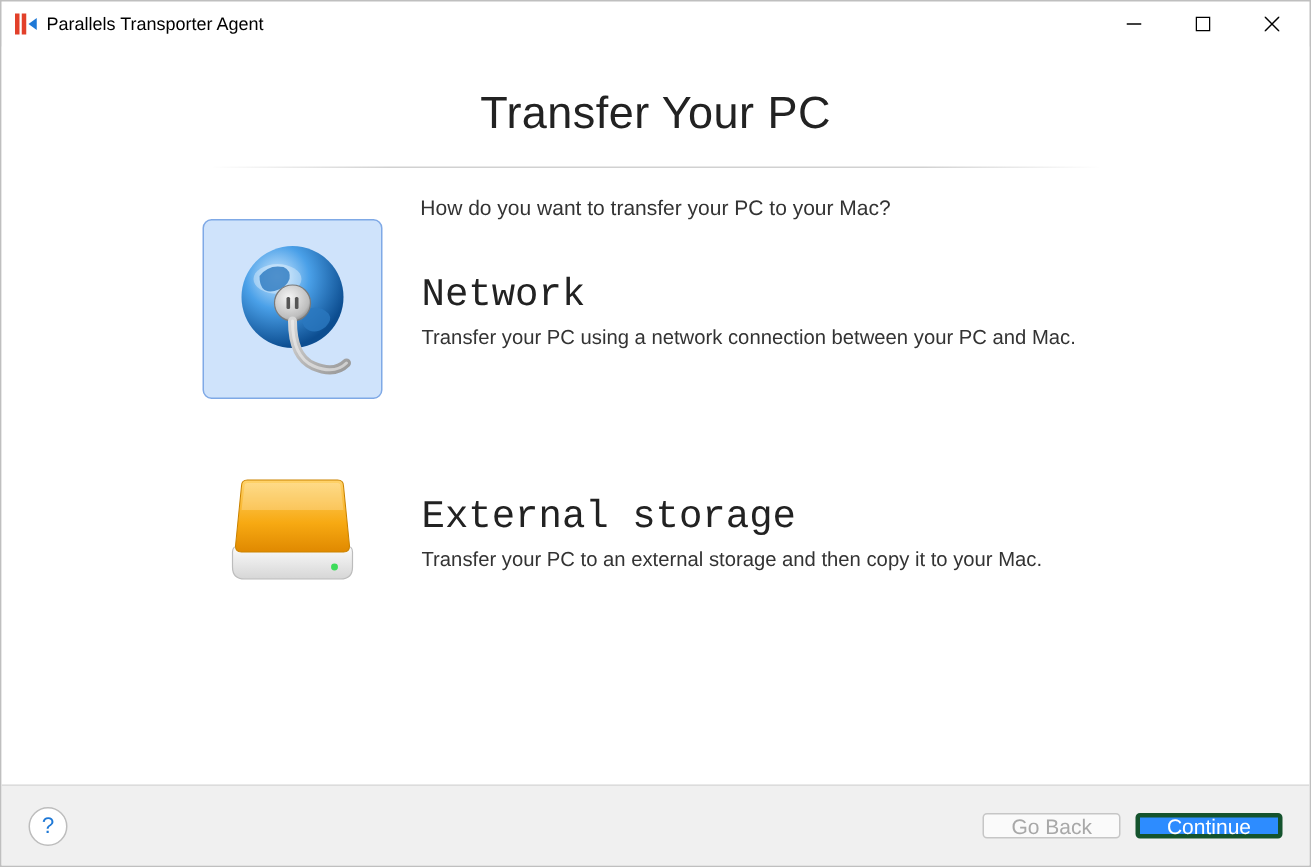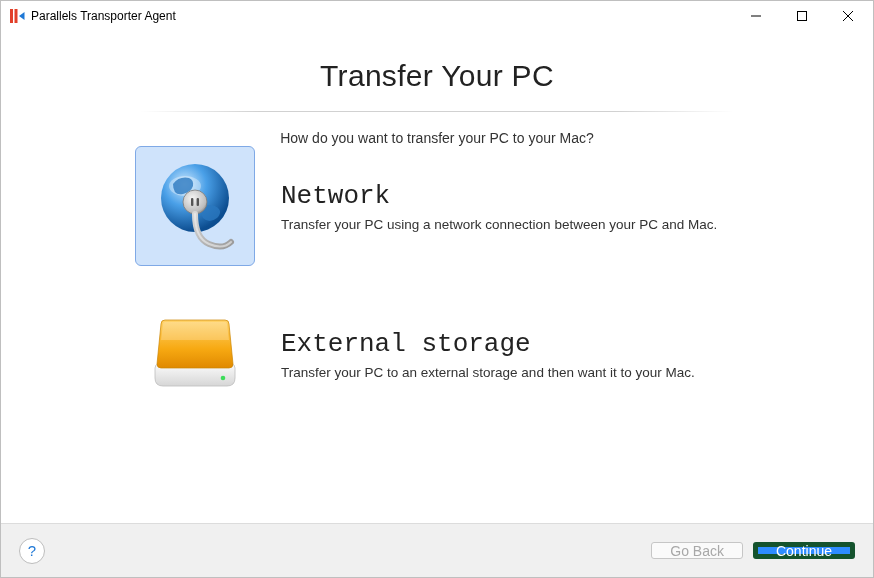--- a/index.html
+++ b/index.html
@@ -137,21 +137,21 @@
       cursor: pointer;
       min-width: 84px;
     }
     .btn.disabled {
       color: #a8a8a8;
       background: #fafafa;
       cursor: default;
     }
     .btn.primary {
       background: #2d8cff;
-      border: 5px solid #14532d;
+      border: 3px solid #14532d;
       color: #fff;
     }
   </style>
 </head>
 <body>
 
 <div class="titlebar">
   <span class="app-icon">
     <svg viewBox="0 0 16 16" width="16" height="16">
       <rect x="1" y="1" width="3" height="14" fill="#e2402a"></rect>
@@ -246,21 +246,21 @@
 
           <circle cx="76" cy="72" r="2.3" fill="#3ddc5a"></circle>
 
           <path d="M14 18 Q14 14 18 14 L78 14 Q82 14 82 18 L86 58 Q86 62 82 62 L14 62 Q10 62 10 58 Z" fill="url(#diskTop)" stroke="#cc8400" stroke-width="0.7"></path>
 
           <path d="M18 16 L78 16 Q80 16 80 18 L82 34 L14 34 L16 18 Q16 16 18 16 Z" fill="#ffffff" opacity="0.22"></path>
         </svg>
       </div>
       <div class="option-text">
         <div class="option-title">External storage</div>
-        <div class="option-desc">Transfer your PC to an external storage and then want it to your Mac.</div>
+        <div class="option-desc">Transfer your PC to an external storage and then copy it to your Mac.</div>
       </div>
     </div>
 
   </div>
 </div>
 
 <div class="footer">
   <div class="help-btn">
     <span>?</span>
   </div>

